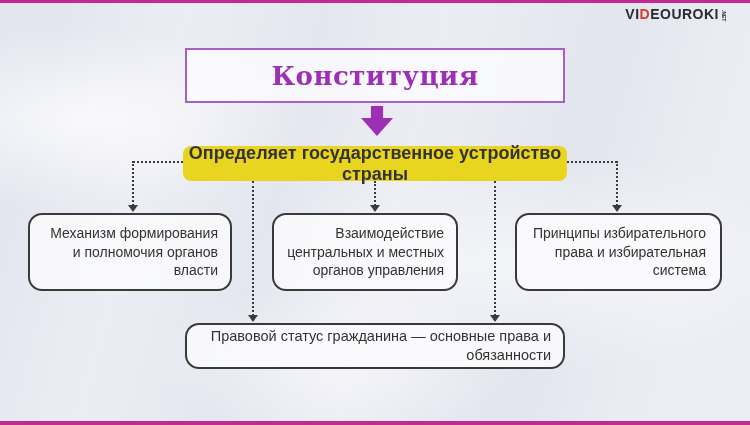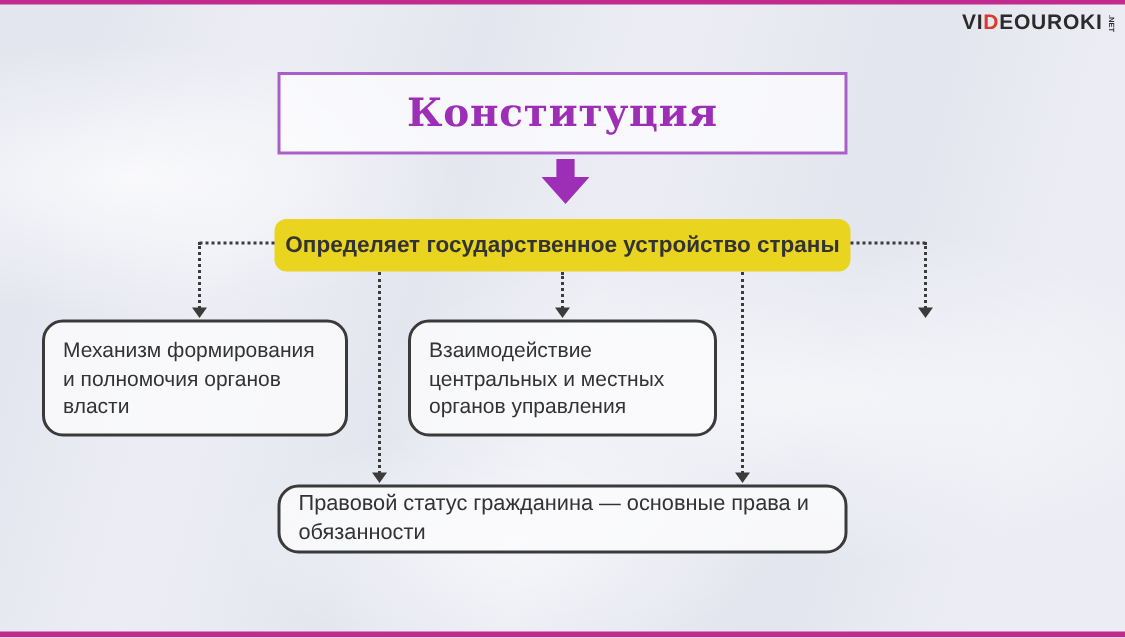--- a/index.html
+++ b/index.html
@@ -12,54 +12,54 @@
       radial-gradient(ellipse 420px 160px at 72% 62%, rgba(255,255,255,.6), rgba(255,255,255,0) 70%),
       radial-gradient(ellipse 260px 110px at 45% 85%, rgba(255,255,255,.5), rgba(255,255,255,0) 70%),
       linear-gradient(105deg, rgba(214,217,231,.35) 8%, rgba(255,255,255,0) 22%,
         rgba(211,215,229,.3) 38%, rgba(255,255,255,0) 52%,
         rgba(208,212,227,.32) 72%, rgba(255,255,255,0) 88%);
   }
   .edge{position:absolute;left:0;width:750px;background:#c12b90;}
   .edge.top{top:0;height:3px;}
   .edge.bottom{bottom:0;height:4px;}
 
-  .logo{position:absolute;top:6px;right:8px;display:flex;align-items:flex-end;
+  .logo{position:absolute;top:6px;right:24px;display:flex;align-items:flex-end;
         font-weight:bold;font-size:14px;letter-spacing:.5px;color:#2b2b2b;}
   .logo .d{color:#d93a2b;}
   .logo .net{font-size:5px;line-height:1;margin-left:2px;color:#2b2b2b;
         display:inline-block;writing-mode:vertical-lr;height:12px;letter-spacing:0;}
 
   .title-box{
     position:absolute;left:185px;top:48px;width:380px;height:55px;box-sizing:border-box;
     border:2px solid #aa5ec8;border-radius:0;background:rgba(253,252,255,.78);
     display:flex;align-items:center;justify-content:center;
     color:#9c2fb6;font-family:"DejaVu Serif","Liberation Serif",serif;
     font-weight:bold;font-size:26px;letter-spacing:.5px;
   }
   .big-arrow{
     position:absolute;left:361px;top:106px;width:32px;height:30px;background:#9c2fb6;
     clip-path:polygon(31% 0,69% 0,69% 40%,100% 40%,50% 100%,0 40%,31% 40%);
   }
   .def-box{
     position:absolute;left:183px;top:146px;width:384px;height:35px;box-sizing:border-box;
     background:#e9d420;border-radius:8px;display:flex;align-items:center;justify-content:center;
-    color:#333;font-weight:bold;font-size:15px;text-align:center;
+    color:#333;font-weight:bold;font-size:18px;text-align:center;
   }
   .hline{position:absolute;height:0;border-top:2px dotted #3b3b3b;}
   .vline{position:absolute;width:0;border-left:2px dotted #3b3b3b;}
   .ahead{position:absolute;width:0;height:0;
          border-left:5px solid transparent;border-right:5px solid transparent;
          border-top:7px solid #3b3b3b;}
   .node{
     position:absolute;box-sizing:border-box;border:2px solid #3a3a3a;border-radius:14px;
     background:rgba(251,251,253,.82);display:flex;align-items:center;justify-content:center;
-    text-align:left;color:#333;font-size:14px;line-height:1.32;padding:6px 12px;
+    text-align:right;color:#333;font-size:14px;line-height:1.32;padding:6px 12px;
   }
   .node.n1{left:28px;top:213px;width:204px;height:78px;}
-  .node.n2{left:272px;top:213px;width:206px;height:78px;}
+  .node.n2{left:272px;top:213px;width:186px;height:78px;}
   .node.n3{left:515px;top:213px;width:207px;height:78px;padding:6px 14px;}
   .node.n4{left:185px;top:323px;width:380px;height:46px;font-size:14.5px;}
 </style>
 </head>
 <body>
 
 <div class="stage">
 
   <div class="edge top"></div>
   <div class="edge bottom"></div>
@@ -97,18 +97,21 @@
 
   <div class="vline" style="left:494px;top:181px;height:135px;"></div>
   <div class="ahead" style="left:490px;top:315px;"></div>
 
   <div class="node n1">
     <span>Механизм формирования и полномочия органов власти</span>
   </div>
   <div class="node n2">
     <span>Взаимодействие центральных и местных органов управления</span>
   </div>
+  <div class="node n3">
+    <span>Принципы избирательного права и избирательная система</span>
+  </div>
 
   <div class="node n4">
     <span>Правовой статус гражданина — основные права и обязанности</span>
   </div>
 
 </div>
 
 </body></html>

